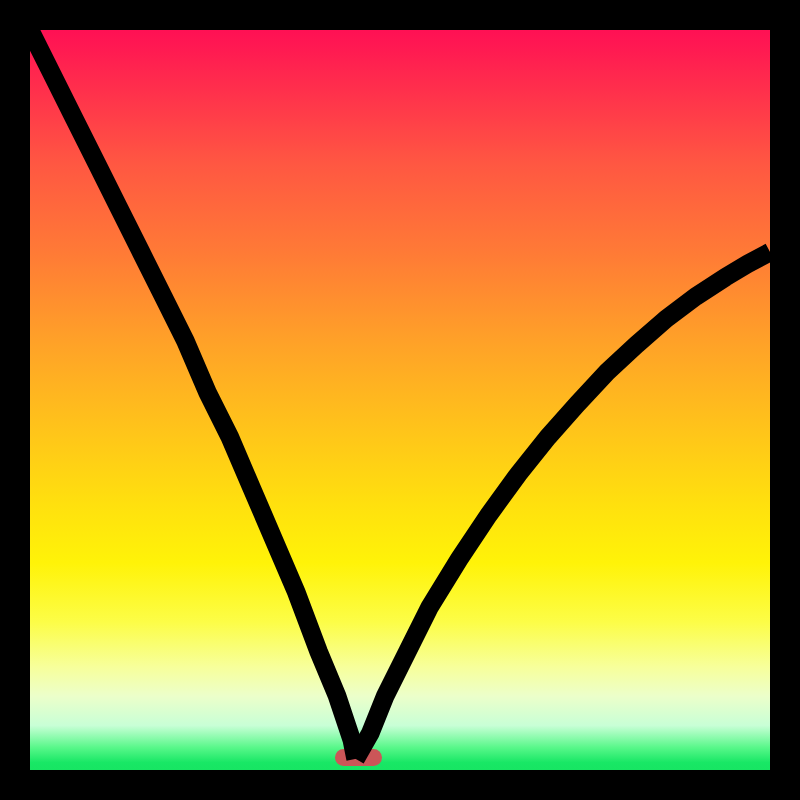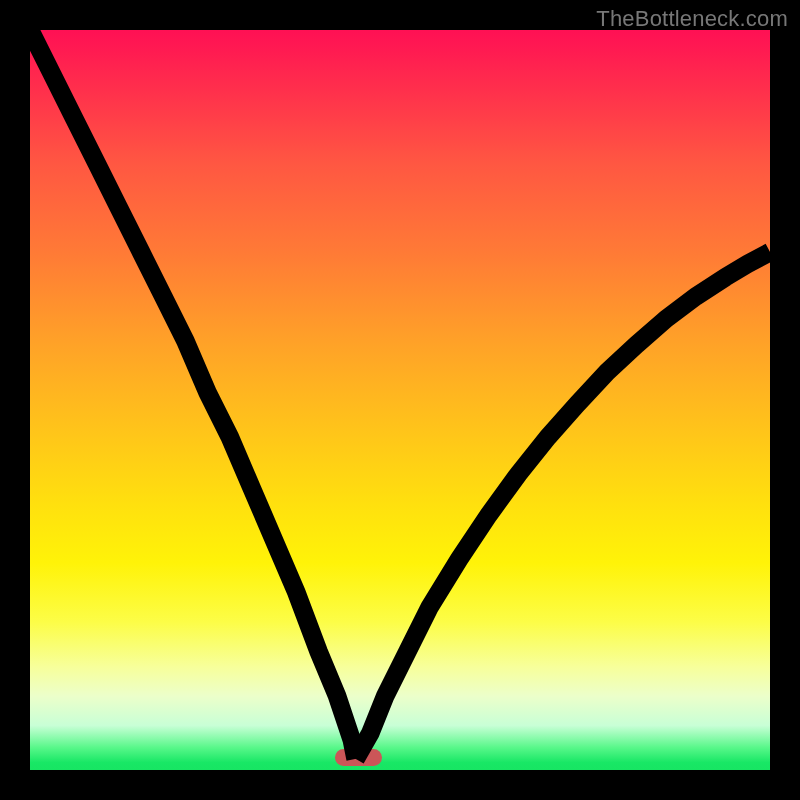--- a/index.html
+++ b/index.html
@@ -69,21 +69,20 @@
   .curve {
     fill: none;
     stroke: #000000;
     stroke-width: 2.5;
   }
 </style>
 </head>
 <body>
 
 <div class="outer">
-  <div class="watermark">TheBottleneck.com</div>
 
   <div class="plot">
     <div class="plot-bg"></div>
 
     <svg class="curves" viewBox="0 0 100 100" preserveAspectRatio="none">
       <path id="curve-left" class="curve" d="M0.00 0.00 L3.00 6.00 L6.00 12.00 L9.00 18.00 L12.00 24.00 L15.00 30.00 L18.00 36.00 L21.00 42.00 L24.00 49.00 L27.00 55.00 L30.00 62.00 L33.00 69.00 L36.00 76.00 L39.00 84.00 L41.50 90.00 L43.50 96.00 L44.00 98.50"></path>
       <path id="curve-right" class="curve" d="M44.00 98.50 L46.00 95.00 L48.00 90.00 L51.00 84.00 L54.00 78.00 L58.00 71.50 L62.00 65.50 L66.00 60.00 L70.00 55.00 L74.00 50.50 L78.00 46.20 L82.00 42.50 L86.00 39.00 L90.00 36.00 L94.00 33.40 L97.00 31.60 L100.00 30.00"></path>
     </svg>
 
     <div id="marker" class="marker" style="left: 41.2%; bottom: 0.6%; width: 6.4%; height: 2.2%; background: rgb(203, 86, 88); border-radius: 9px;"></div>

